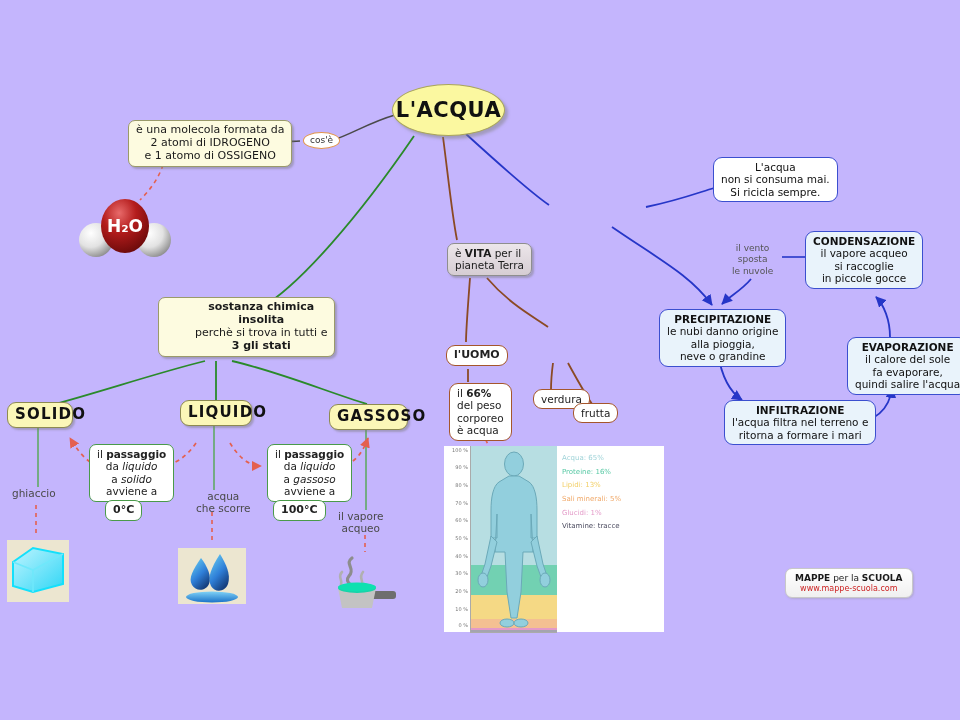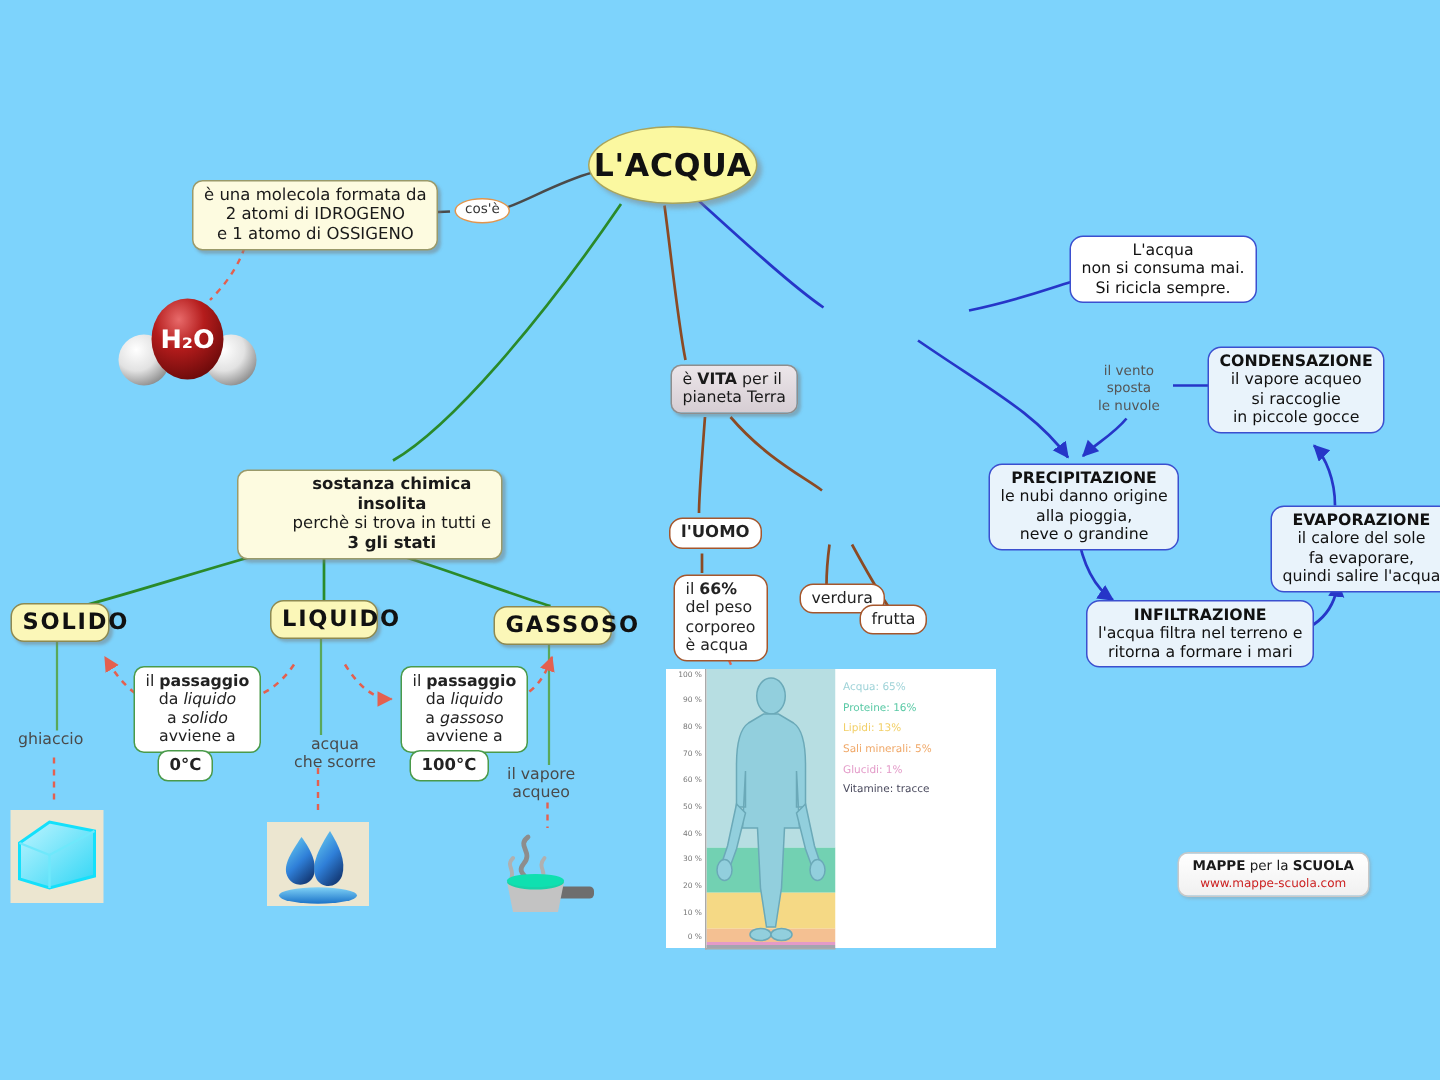--- a/index.html
+++ b/index.html
@@ -8,21 +8,21 @@
     background: #ffffff;
   }
   body {
     font-family: "DejaVu Sans", "Liberation Sans", sans-serif;
   }
   #canvas {
     position: relative;
     width: 960px;
     height: 720px;
     overflow: hidden;
-    background: #7dd3fc;
+    background: #c4b5fd;
   }
   svg.edges {
     position: absolute;
     left: 0;
     top: 0;
     width: 960px;
     height: 720px;
     pointer-events: none;
   }
   .node {
@@ -276,21 +276,21 @@
           <stop offset="100%" stop-color="#6a0a0a"></stop>
         </radialGradient>
       </defs>
       <circle cx="18" cy="42" r="17" fill="url(#gWhite)"></circle>
       <circle cx="76" cy="42" r="17" fill="url(#gWhite)"></circle>
       <ellipse cx="47" cy="28" rx="24" ry="27" fill="url(#gRed)"></ellipse>
       <text x="47" y="34" text-anchor="middle" font-family="DejaVu Sans, sans-serif" font-size="17" font-weight="bold" fill="#ffffff">H₂O</text>
     </svg>
   </div>
 
-  <div class="node" style="left:158px; top:313px; font-size:11px;padding-left:36px;">
+  <div class="node" style="left:158px; top:297px; font-size:11px;padding-left:36px;">
     <div style="font-weight:bold;">sostanza chimica</div>
     <div style="font-weight:bold;">insolita</div>
     <div>perchè si trova in tutti e</div>
     <div style="font-weight:bold;">3 gli stati</div>
   </div>
 
   <div class="node state" style="left:7px; top:402px; width:66px;">SOLIDO</div>
   <div class="node state" style="left:180px; top:400px; width:72px;">LIQUIDO</div>
   <div class="node state" style="left:329px; top:404px; width:79px;">GASSOSO</div>
 

